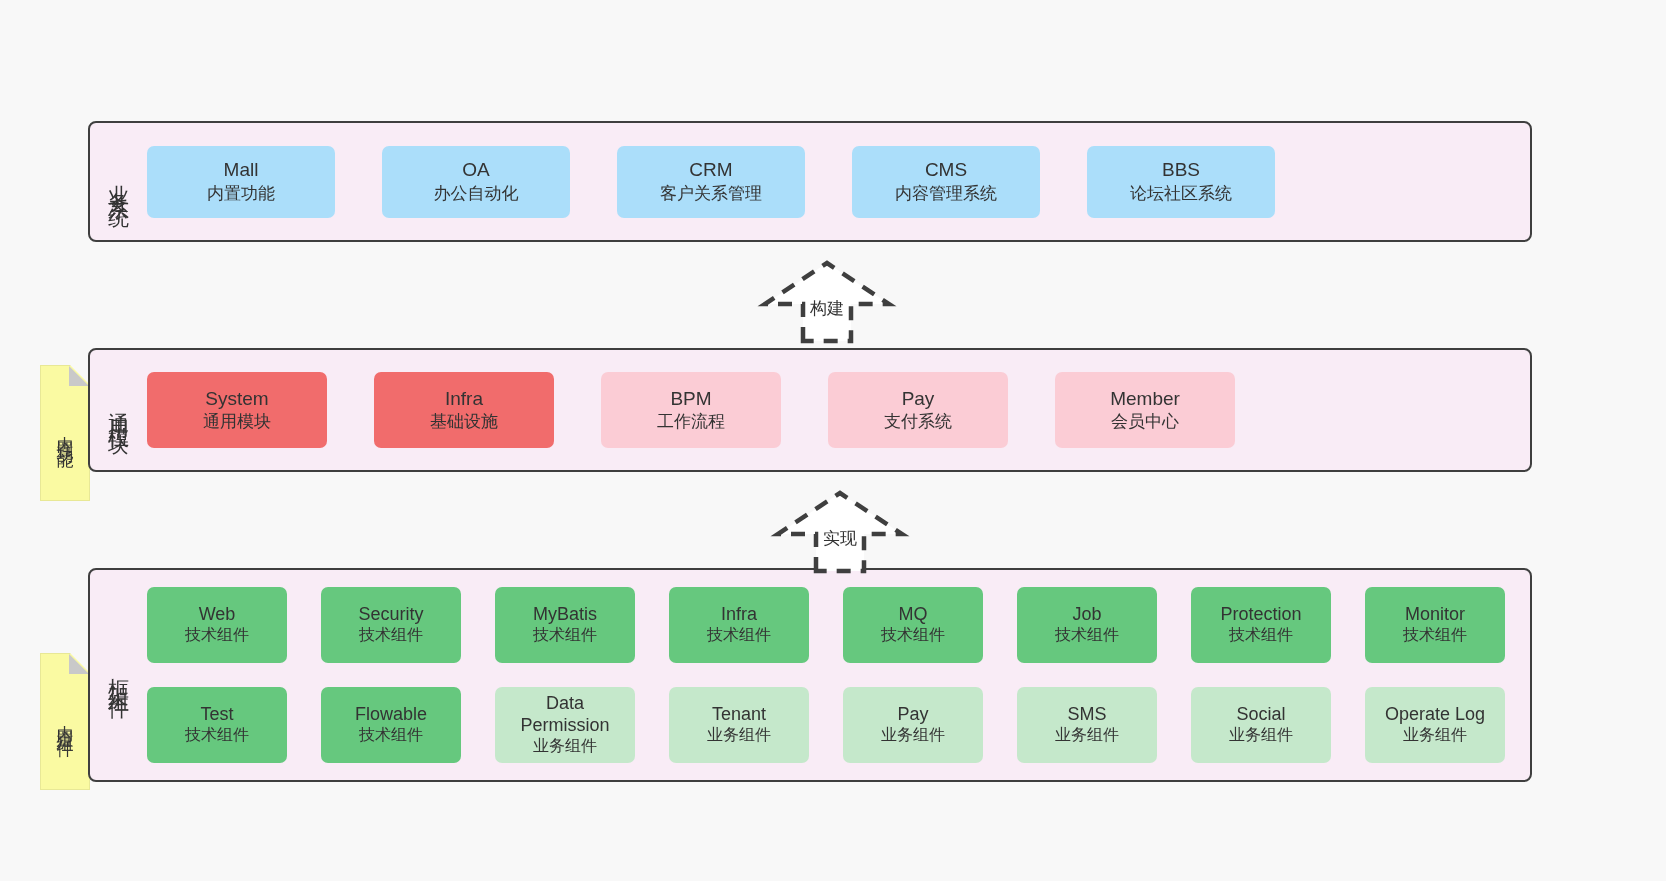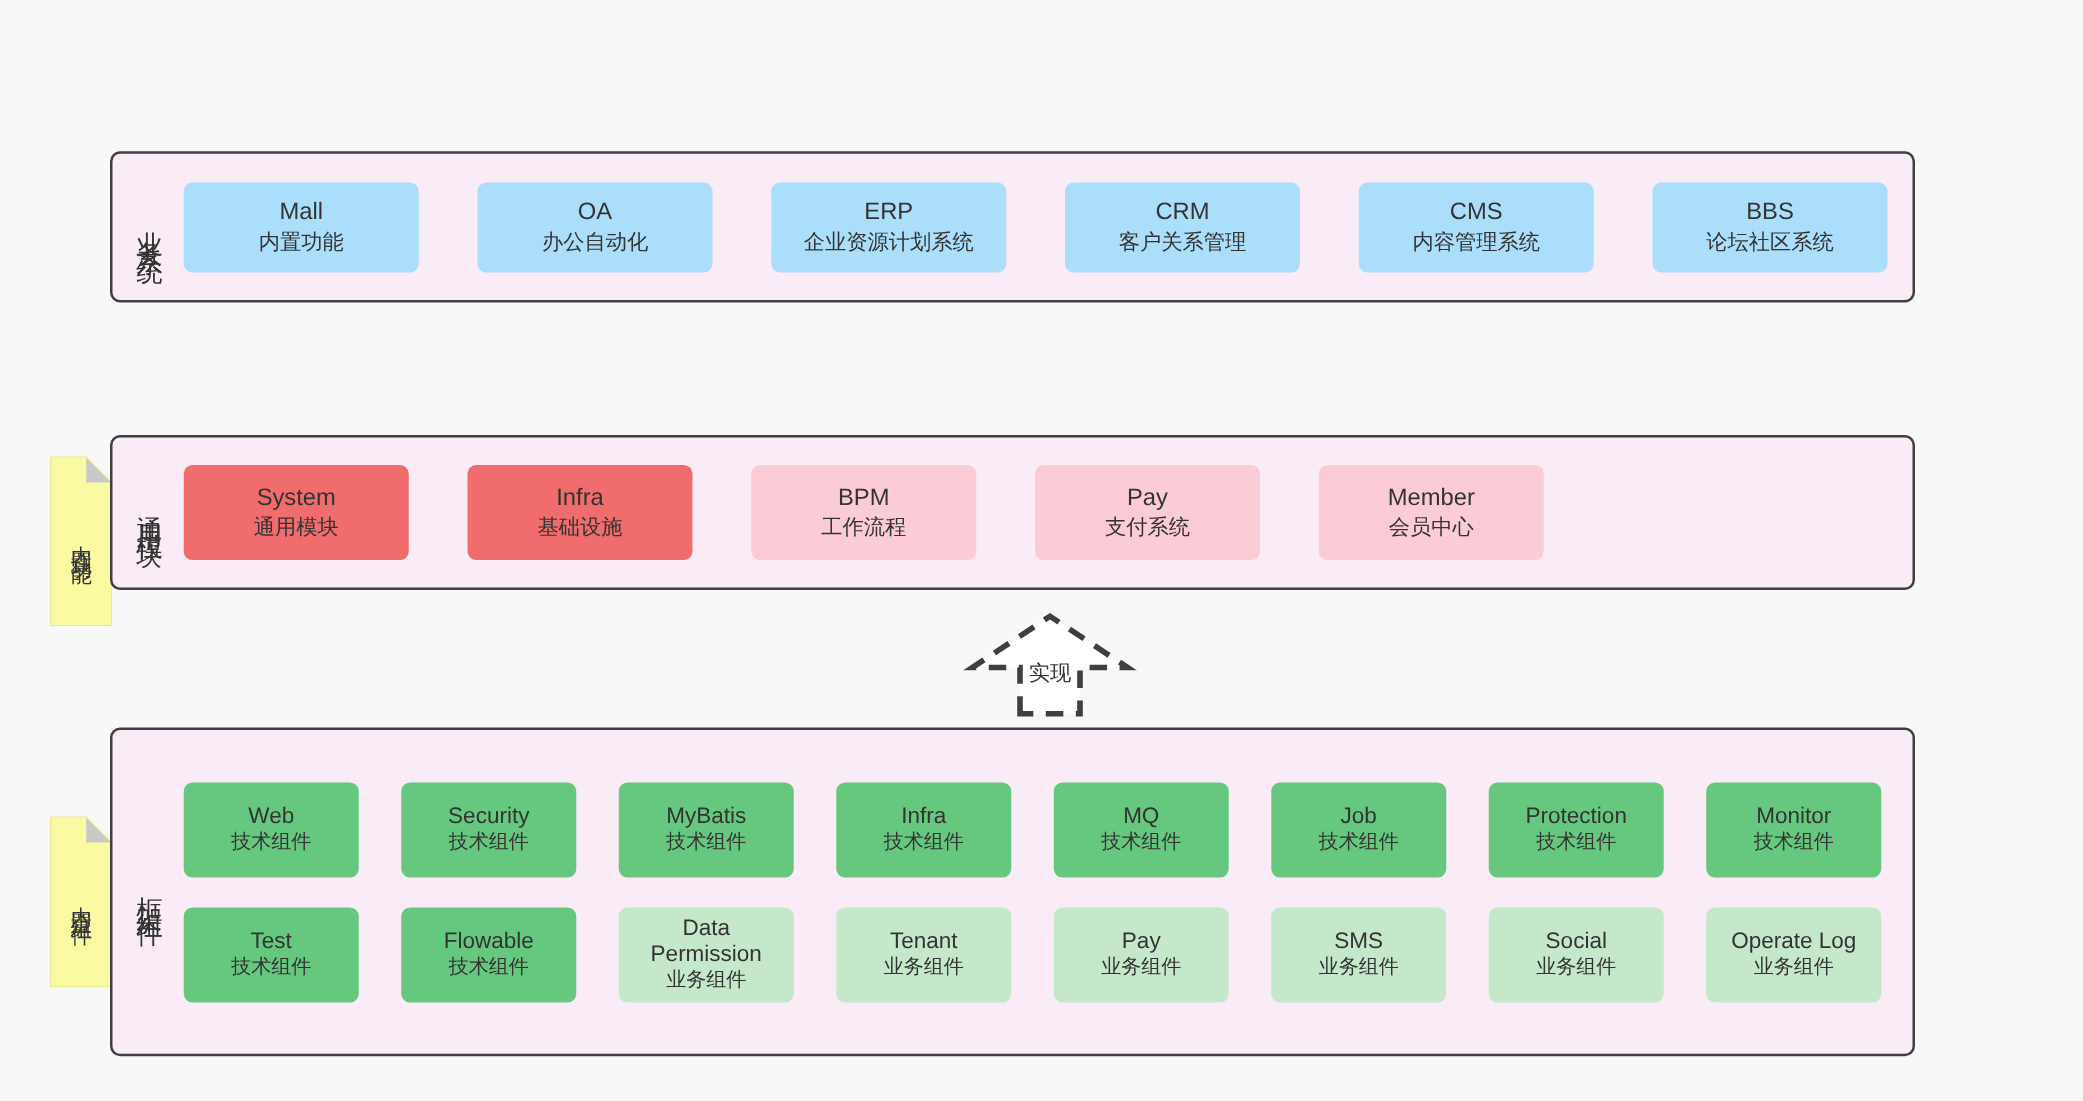--- a/index.html
+++ b/index.html
@@ -23,21 +23,21 @@
   .band{
     position:absolute;left:88px;width:1444px;
     background:var(--band-fill);
     border:2px solid var(--band-border);
     border-radius:8px;
     display:flex;
     z-index:2;
   }
   #band-business{top:121px;height:121px}
   #band-modules{top:348px;height:124px}
-  #band-components{top:582px;height:263px}
+  #band-components{top:568px;height:214px}
 
   .band-label{
     flex:0 0 57px;
     display:flex;align-items:center;justify-content:center;
     writing-mode:vertical-rl;text-orientation:upright;
     font-size:21px;font-weight:400;letter-spacing:7px;
     color:var(--text);
   }
   .band-body{
     flex:1;display:flex;flex-direction:column;justify-content:center;gap:24px;
@@ -121,43 +121,45 @@
   <div class="box v-blue">
     <span class="box-en">Mall</span>
     <span class="box-cn">内置功能</span>
   </div>
 
   <div class="box v-blue">
     <span class="box-en">OA</span>
     <span class="box-cn">办公自动化</span>
   </div>
 
-  <div class="box v-blue">
-    <span class="box-en">ERP</span>
-    <span class="box-cn">企业资源计划系统</span>
-  </div>
 
   <div class="box v-blue">
     <span class="box-en">CRM</span>
     <span class="box-cn">客户关系管理</span>
   </div>
 
   <div class="box v-blue">
     <span class="box-en">CMS</span>
     <span class="box-cn">内容管理系统</span>
   </div>
 
   <div class="box v-blue">
     <span class="box-en">BBS</span>
     <span class="box-cn">论坛社区系统</span>
   </div>
 </div>
     </div>
   </section>
 
+  <div class="arrow" id="arrow-build">
+    <svg viewBox="0 0 140 88" aria-hidden="true">
+      <path d="M46,84 L46,47 L8,47 L70,6 L132,47 L94,47 L94,84 Z"></path>
+    </svg>
+    <span class="arrow-label">构建</span>
+  </div>
 
   <section class="band" id="band-modules">
     <h2 class="band-label">通用模块</h2>
     <div class="band-body">
       <div class="row row-wide">
   <div class="box v-red">
     <span class="box-en">System</span>
     <span class="box-cn">通用模块</span>
   </div>
 

